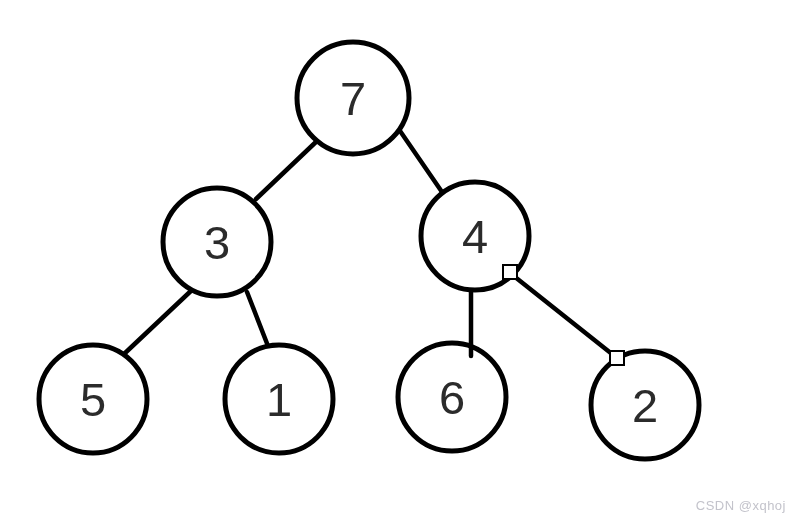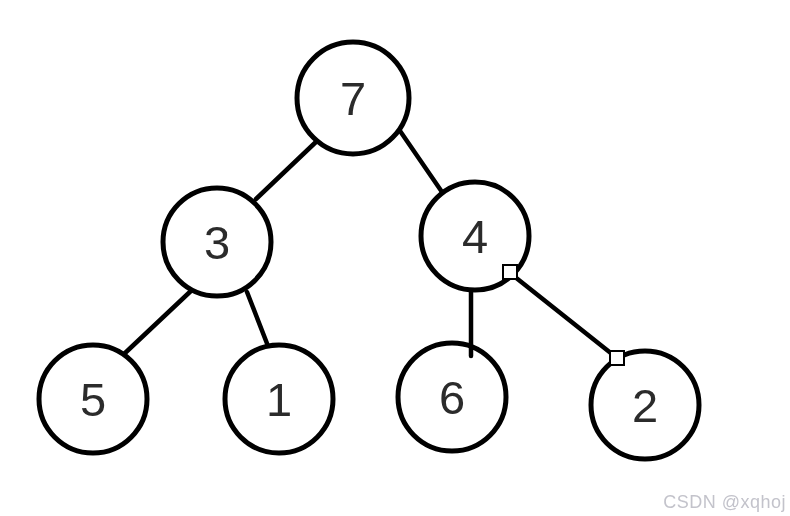--- a/index.html
+++ b/index.html
@@ -23,21 +23,21 @@
     top: 0;
   }
   .node-label {
     font-family: "Liberation Sans", "DejaVu Sans", sans-serif;
     font-weight: 300;
   }
   .watermark {
     position: absolute;
     right: 4px;
     bottom: 3px;
-    font-size: 18px;
+    font-size: 13px;
     letter-spacing: 0.5px;
     font-family: "Liberation Sans", "DejaVu Sans", sans-serif;
     user-select: none;
   }
 </style>
 </head>
 <body>
 
 <div class="canvas-wrap">
   <svg id="tree-svg" class="tree-canvas" width="790" height="516" viewBox="0 0 790 516">

